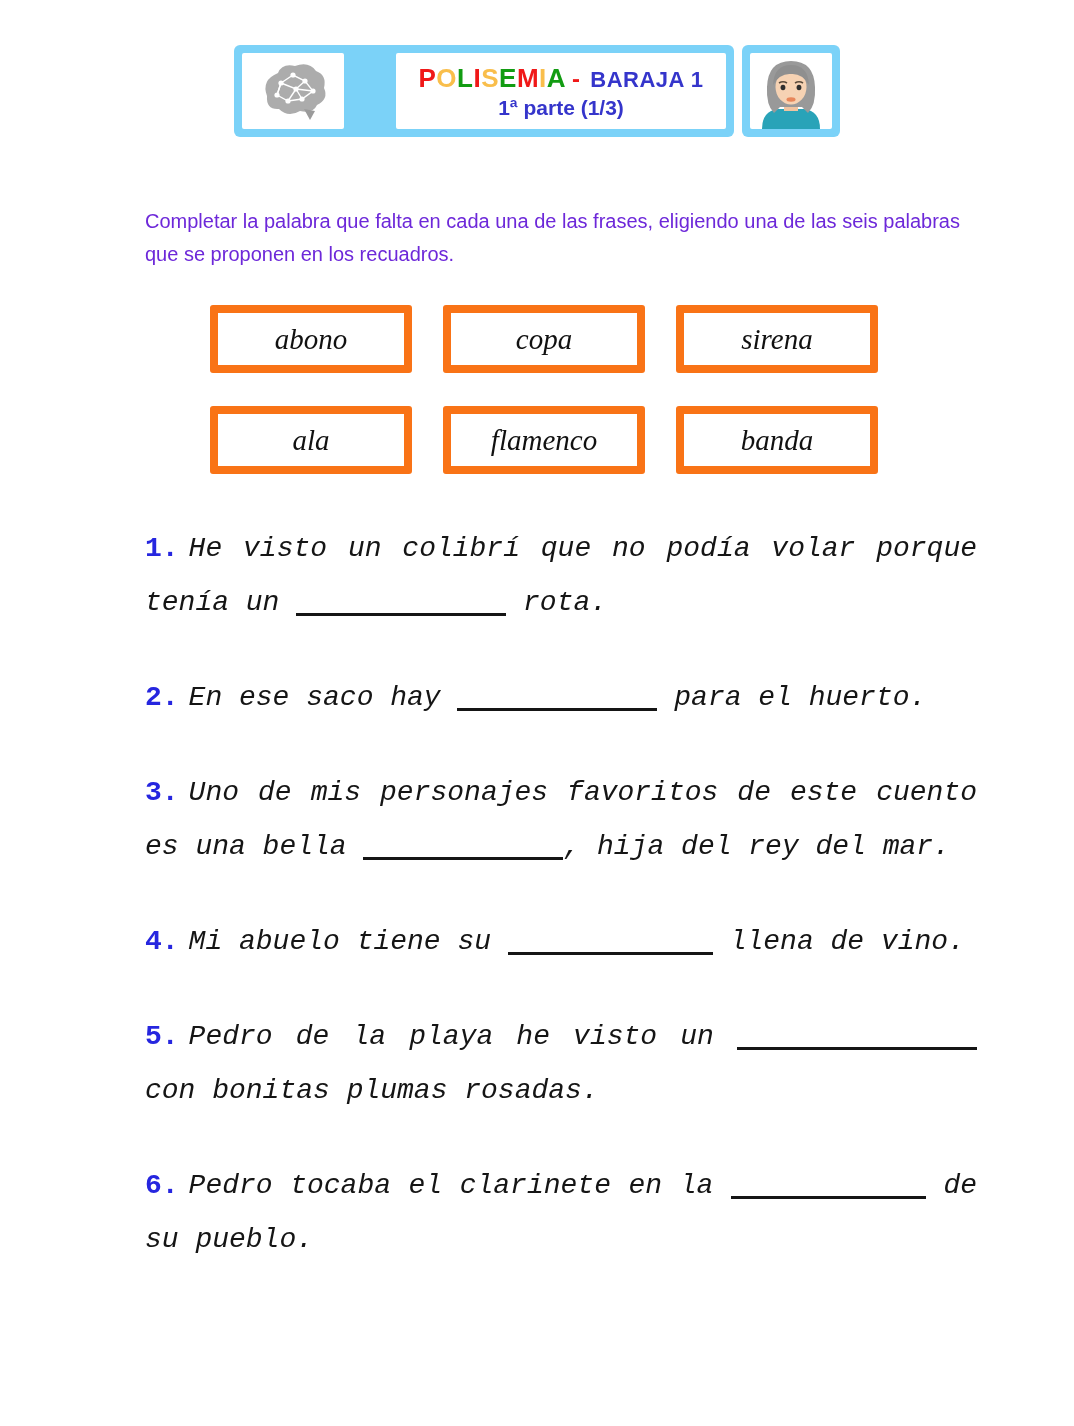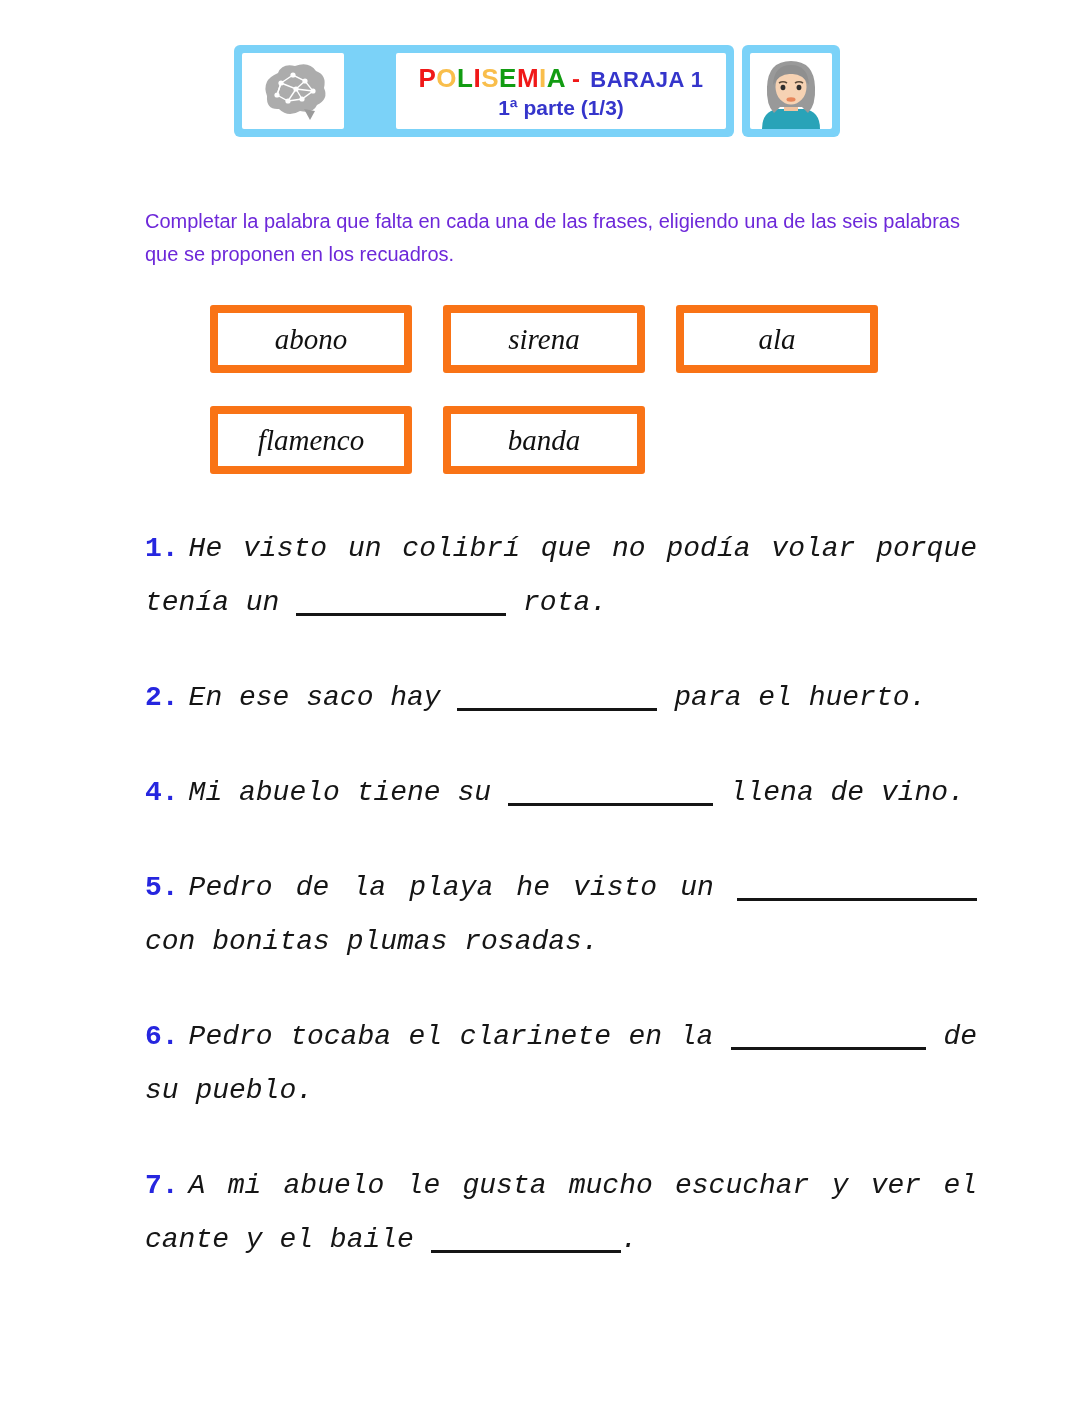--- a/index.html
+++ b/index.html
@@ -90,35 +90,38 @@
     </div>
   </div>
 
   <p class="instructions">Completar la palabra que falta en cada una de las frases, eligiendo una de las seis palabras que se proponen en los recuadros.</p>
 
   <div class="word-grid">
     <div class="wbox">
         <span class="wtxt">abono</span>
       </div>
     <div class="wbox">
+        <span class="wtxt">copa</span>
+      </div>
+    <div class="wbox">
         <span class="wtxt">sirena</span>
       </div>
     <div class="wbox">
         <span class="wtxt">ala</span>
       </div>
     <div class="wbox">
         <span class="wtxt">flamenco</span>
       </div>
     <div class="wbox">
         <span class="wtxt">banda</span>
       </div>
   </div>
 
   <div class="sentences">
     <p class="sentence"><span class="snum">1.</span><span>He visto un colibrí que no podía volar porque tenía un</span> <span class="blank" style="width:210px"></span><span> rota.</span></p>
     <p class="sentence"><span class="snum">2.</span><span>En ese saco hay</span> <span class="blank" style="width:200px"></span><span> para el huerto.</span></p>
+    <p class="sentence"><span class="snum">3.</span><span>Uno de mis personajes favoritos de este cuento es una bella</span> <span class="blank" style="width:200px"></span><span>, hija del rey del mar.</span></p>
     <p class="sentence"><span class="snum">4.</span><span>Mi abuelo tiene su</span> <span class="blank" style="width:205px"></span><span> llena de vino.</span></p>
     <p class="sentence"><span class="snum">5.</span><span>Pedro de la playa he visto un</span> <span class="blank" style="width:240px"></span><span> con bonitas plumas rosadas.</span></p>
     <p class="sentence"><span class="snum">6.</span><span>Pedro tocaba el clarinete en la</span> <span class="blank" style="width:195px"></span><span> de su pueblo.</span></p>
-    <p class="sentence"><span class="snum">7.</span><span>A mi abuelo le gusta mucho escuchar y ver el cante y el baile</span> <span class="blank" style="width:190px"></span><span>.</span></p>
   </div>
 
 </div>
 
 </body></html>

